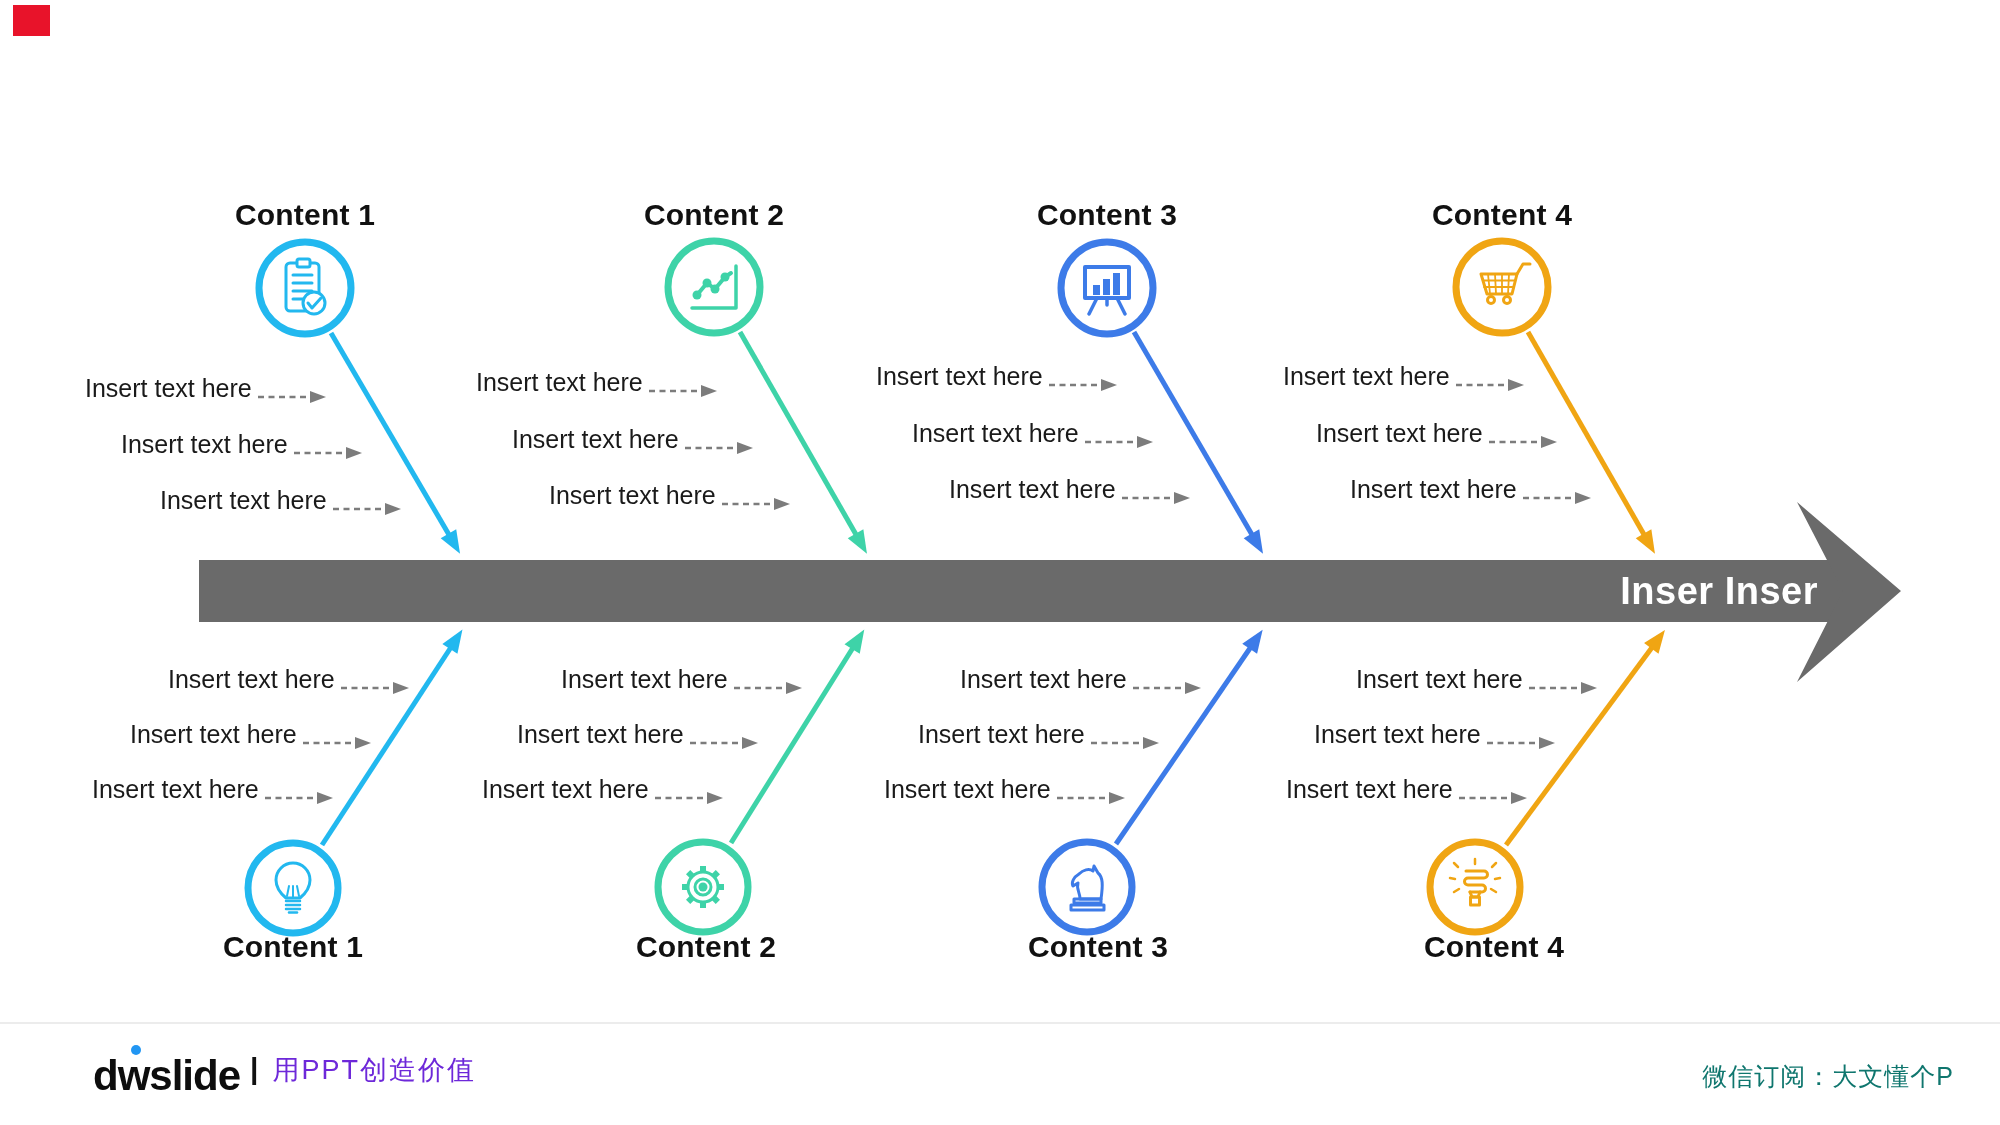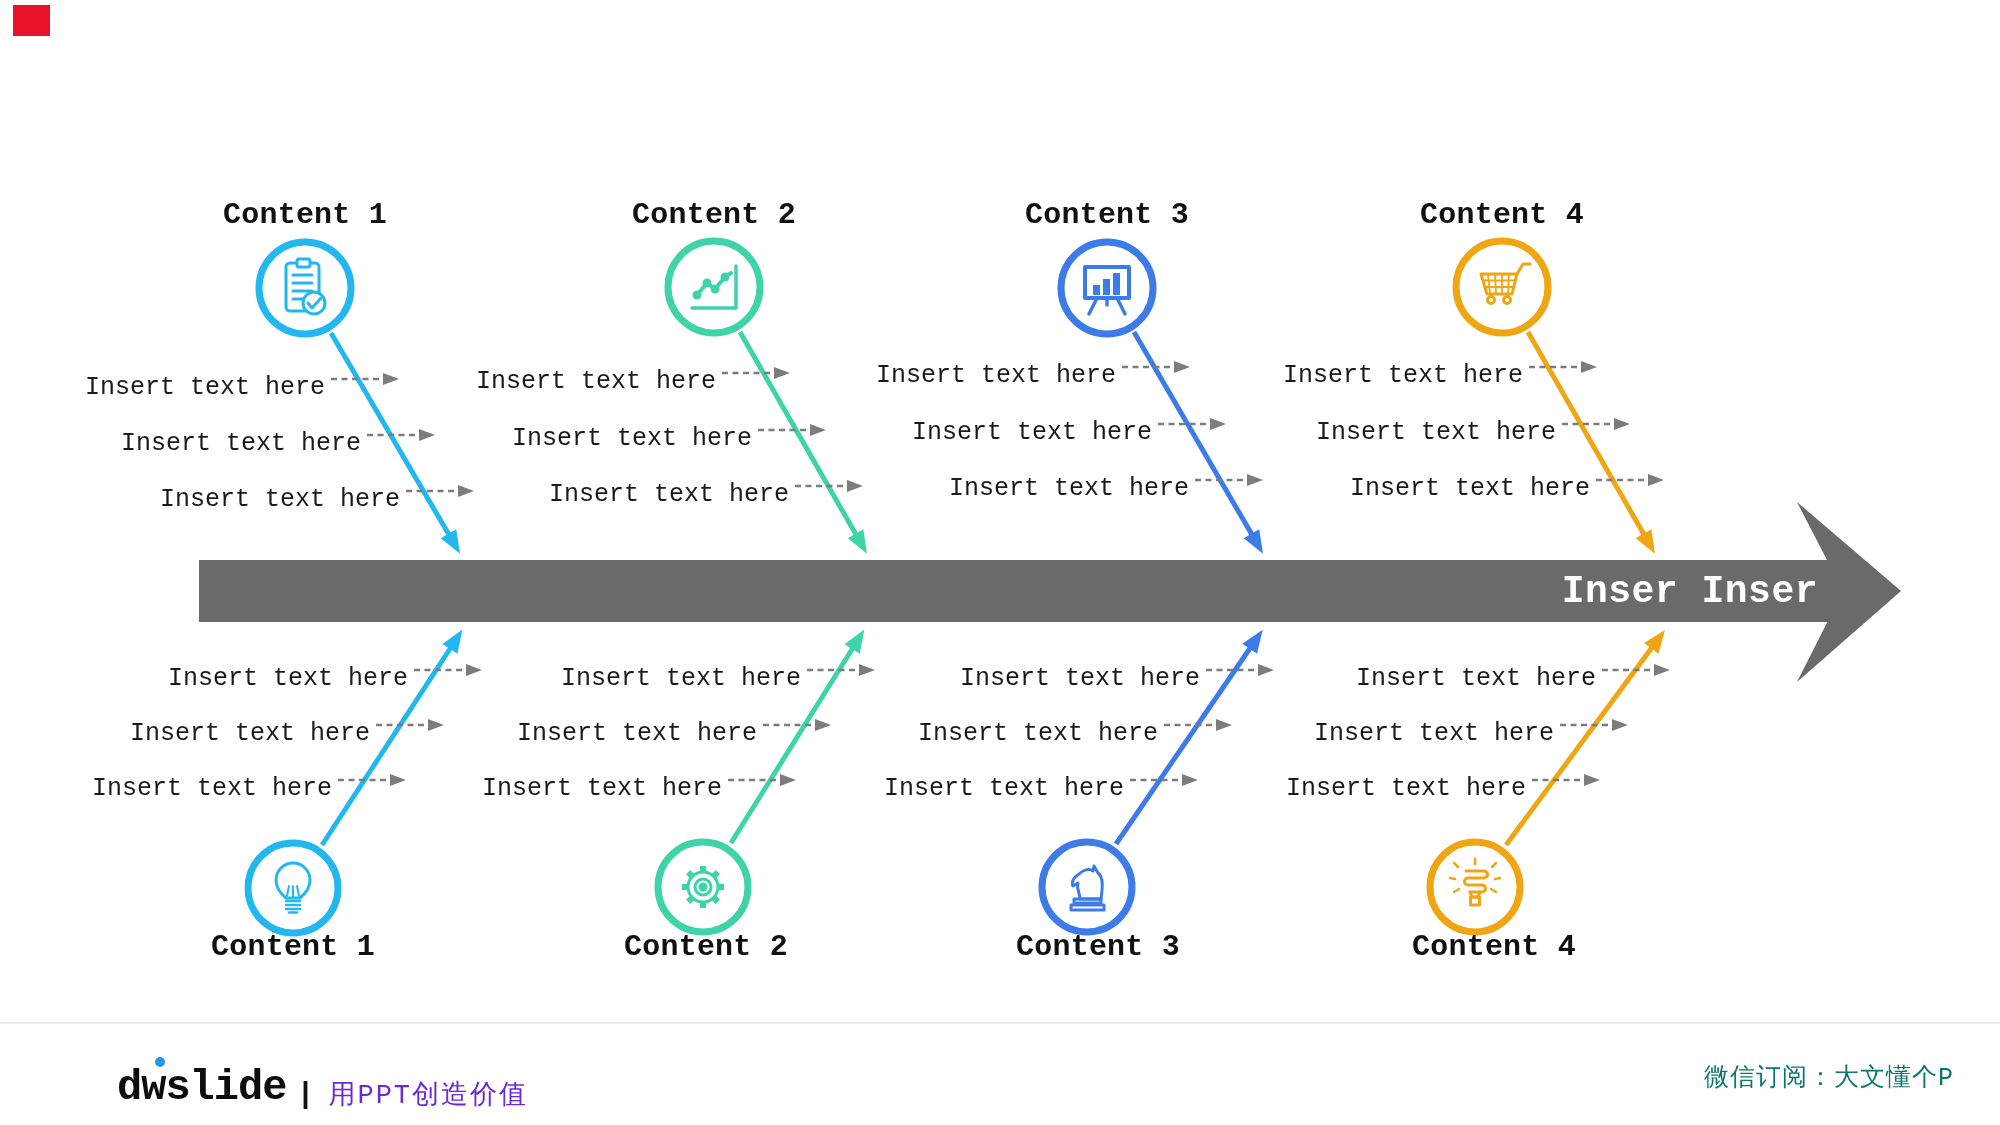--- a/index.html
+++ b/index.html
@@ -2,40 +2,40 @@
 <html><head>
 <meta charset="utf-8">
 <style>
   html,body{margin:0;padding:0;}
   body{
     width:2000px;height:1125px;position:relative;overflow:hidden;
     background:#ffffff;
     font-family:"Liberation Sans","DejaVu Sans",sans-serif;
     --dash:#7C7C7C;
   }
-  .abs{position:absolute;font-family:Liberation Mono, monospace;}
+  .abs{position:absolute;}
   #scene{position:absolute;left:0;top:0;width:2000px;height:1125px;}
   .brand-mark{left:13px;top:5px;width:37px;height:31px;background:#E8132A;}
   .group-title{
     width:220px;text-align:center;font-size:30px;font-weight:bold;color:#111;
     letter-spacing:.2px;line-height:34px;
   }
   .row{
-    height:34px;display:flex;align-items:flex-start;gap:6px;white-space:nowrap;
+    height:34px;display:flex;align-items:flex-end;gap:6px;white-space:nowrap;
   }
   .row-label{font-size:25px;color:#1a1a1a;line-height:34px;}
   .dash{display:block;flex:0 0 auto;}
   .dash line{stroke:var(--dash);stroke-width:2.4;stroke-dasharray:6 4.5;}
   .dash polygon{fill:var(--dash);}
   .spine-label{
     left:1440px;top:570px;width:378px;text-align:right;
     font-size:38px;font-weight:bold;color:#ffffff;letter-spacing:.5px;
   }
   .footer-divider{left:0;top:1022px;width:2000px;height:2px;background:#ececec;}
-  .footer{left:117px;top:1052px;height:60px;display:flex;align-items:flex-end;}
+  .footer{left:93px;top:1052px;height:60px;display:flex;align-items:flex-start;}
   .logo-wrap{position:relative;display:inline-block;}
   .logo-text{font-size:42px;font-weight:800;color:#0d0d0d;letter-spacing:-1px;}
   .logo-dot{position:absolute;left:38px;top:-7px;width:10px;height:10px;border-radius:50%;background:#2196F3;}
   .logo-sep{font-size:30px;font-weight:bold;color:#111;margin:0 14px 0 10px;}
   .tagline{font-size:27px;color:#6d28d9;letter-spacing:2px;}
   .footer-right{right:46px;top:1060px;font-size:25px;color:#0f766e;letter-spacing:1px;}
 </style>
 </head>
 <body>
 

